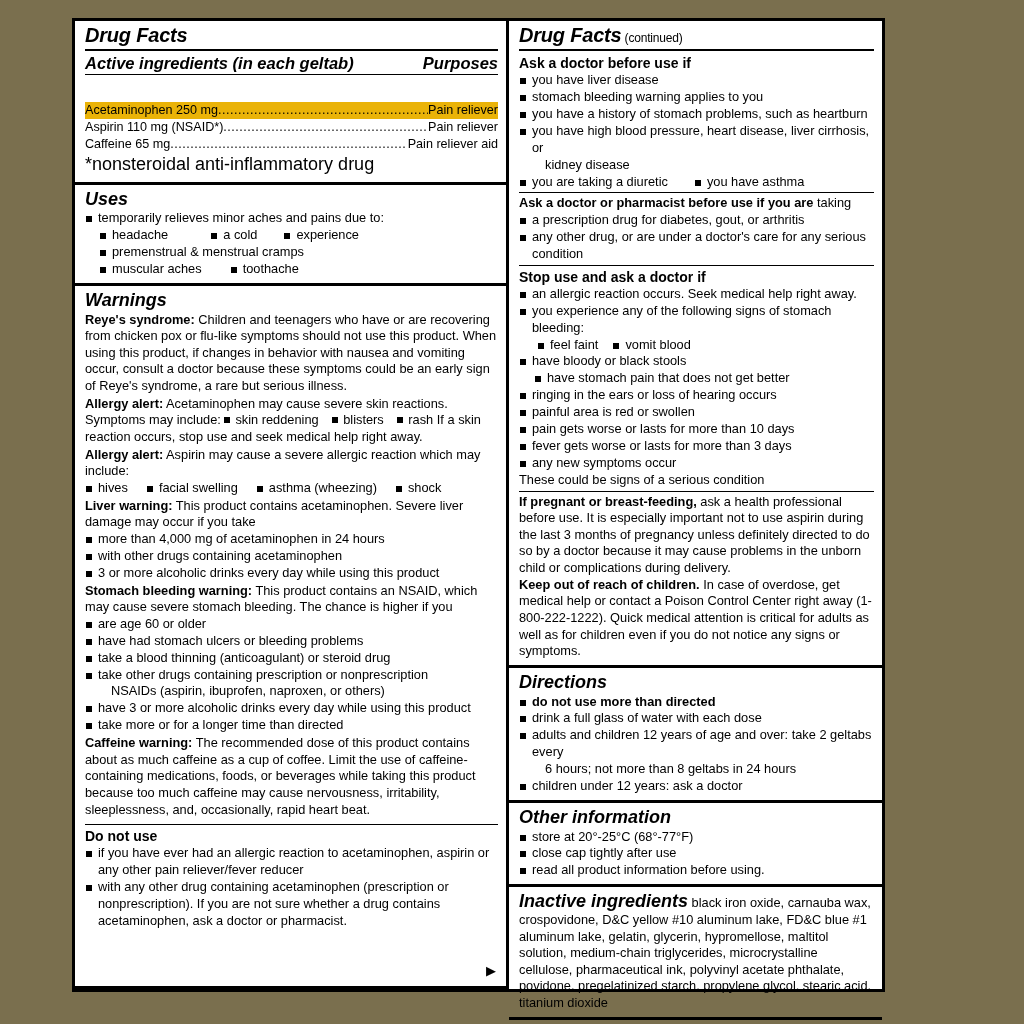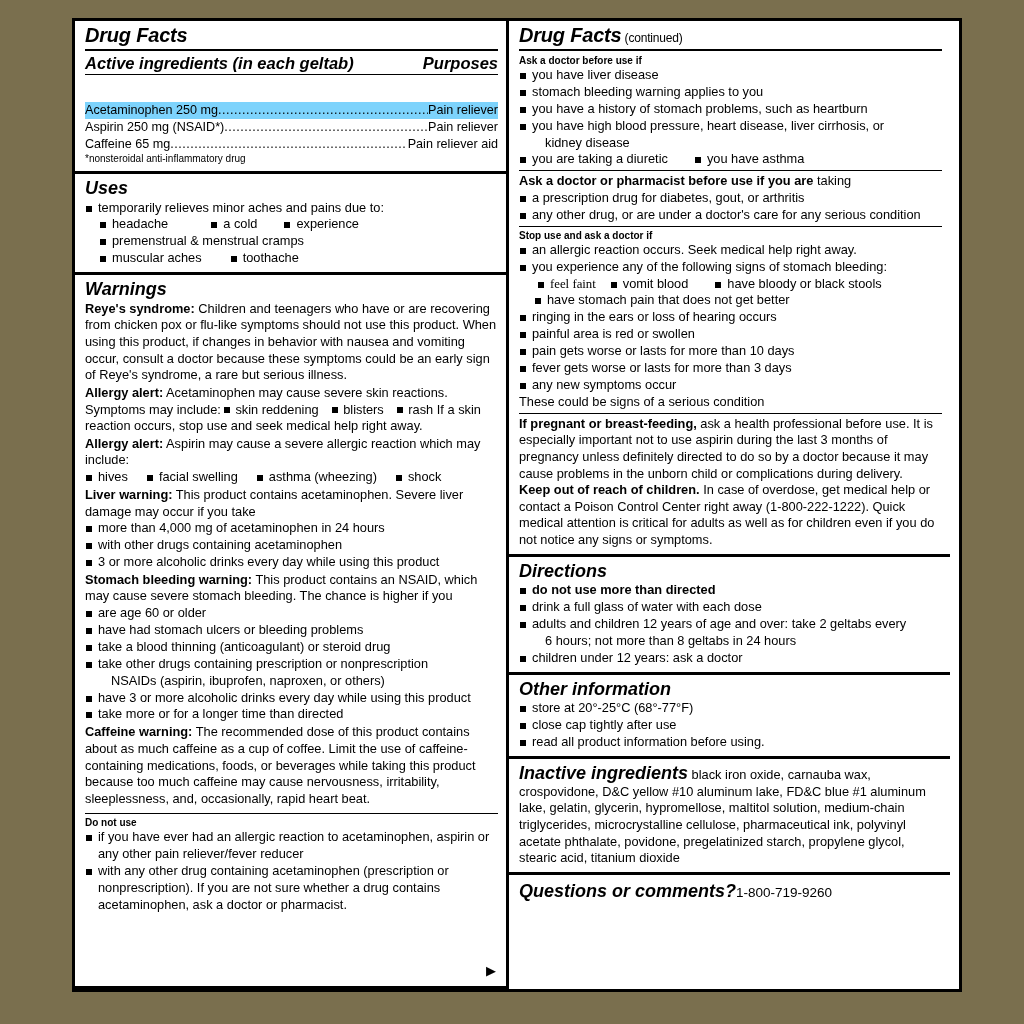--- a/index.html
+++ b/index.html
@@ -10,21 +10,21 @@
     width: 1024px;
     height: 1024px;
     background: #7a6f4e;
     font-family: "Liberation Sans", sans-serif;
     overflow: hidden;
   }
   .page {
     position: absolute;
     left: 72px;
     top: 18px;
-    width: 890px;
+    width: 813px;
     height: 974px;
     background: #ffffff;
     border: 3px solid #000;
     box-sizing: border-box;
     display: flex;
     gap: 0;
   }
   .col {
     box-sizing: border-box;
     display: flex;
@@ -76,37 +76,37 @@
     line-height: 1.33;
     white-space: nowrap;
   }
   .ing-row .name { }
   .ing-row .dots {
     flex: 1;
     overflow: hidden;
     letter-spacing: 0.5px;
   }
   .ing-row .purp { }
-  .hl { background: #7dd3fc; margin-top: 27px; }
+  .hl { background: #eab308; margin-top: 27px; }
 
   .note {
-    font-size: 10px;
+    font-size: 18px;
     line-height: 1.35;
   }
 
   .heading {
     font-weight: bold;
     font-style: italic;
     font-size: 18px;
     line-height: 1.15;
     margin-bottom: 1px;
   }
   .heading-b {
     font-weight: bold;
-    font-size: 10px;
+    font-size: 14px;
     line-height: 1.3;
   }
   .bullets { margin: 0; padding: 0; list-style: none; }
   .bullets li {
     font-size: 12.8px;
     line-height: 1.32;
     padding-left: 13px;
     position: relative;
   }
   .bullets li::before {
@@ -198,21 +198,21 @@
         <span>Purposes</span>
       </div>
       <div class="hr-thin"></div>
 
       <div class="ing-row hl">
         <span class="name">Acetaminophen 250 mg</span>
         <span class="dots">...........................................................</span>
         <span class="purp">Pain reliever</span>
       </div>
       <div class="ing-row">
-        <span class="name">Aspirin 250 mg (NSAID*)</span>
+        <span class="name">Aspirin 110 mg (NSAID*)</span>
         <span class="dots">...........................................................</span>
         <span class="purp">Pain reliever</span>
       </div>
       <div class="ing-row">
         <span class="name">Caffeine 65 mg</span>
         <span class="dots">...........................................................</span>
         <span class="purp">Pain reliever aid</span>
       </div>
       <div class="note">*nonsteroidal anti-inflammatory drug</div>
     </div>
@@ -327,21 +327,21 @@
         <li>any other drug, or are under a doctor's care for any serious condition</li>
       </ul>
       <div class="hr-thin"></div>
 
       <div class="heading-b">Stop use and ask a doctor if</div>
       <ul class="bullets">
         <li>an allergic reaction occurs. Seek medical help right away.</li>
         <li>you experience any of the following signs of stomach bleeding:</li>
       </ul>
       <div class="inline-row">
-        <span class="inline-item" style="margin-left:18px;margin-right:14px;font-family:Liberation Serif, serif;">feel faint</span>
+        <span class="inline-item" style="margin-left:18px;margin-right:14px;">feel faint</span>
         <span class="inline-item" style="margin-right:26px;">vomit blood</span>
         <span class="inline-item">have bloody or black stools</span>
       </div>
       <ul class="bullets">
         <li class="sub">have stomach pain that does not get better</li>
         <li>ringing in the ears or loss of hearing occurs</li>
         <li>painful area is red or swollen</li>
         <li>pain gets worse or lasts for more than 10 days</li>
         <li>fever gets worse or lasts for more than 3 days</li>
         <li>any new symptoms occur</li>

